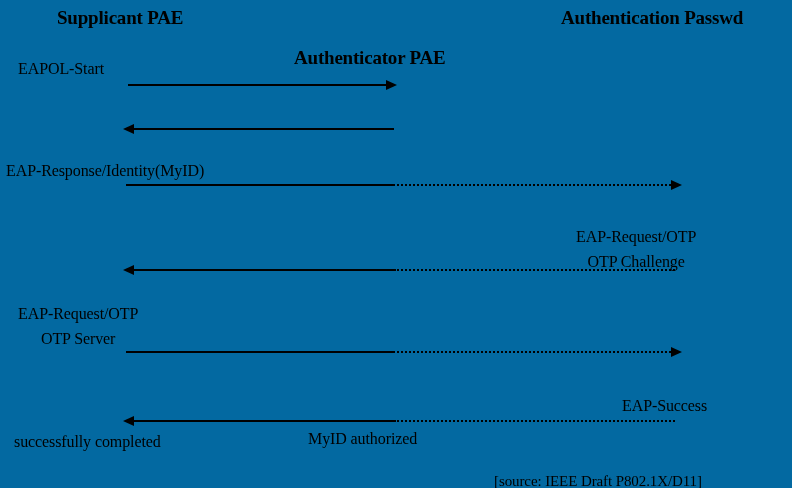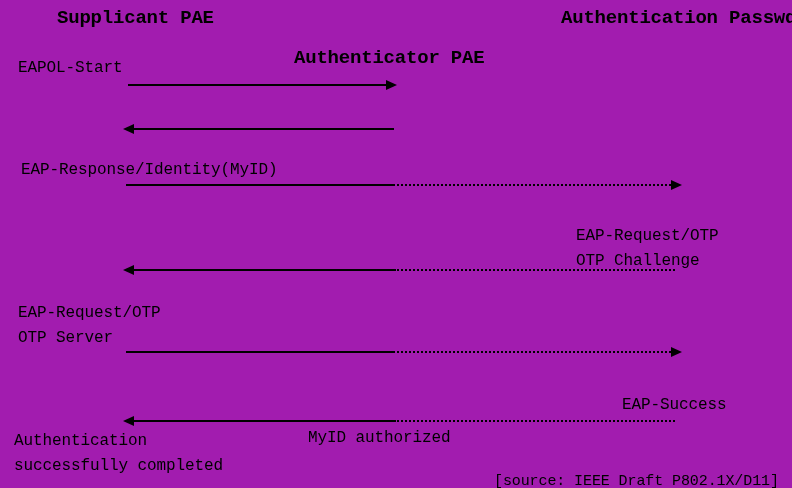--- a/index.html
+++ b/index.html
@@ -5,24 +5,25 @@
 <style>
   html, body {
     margin: 0;
     padding: 0;
     background: #ffffff;
   }
   #stage {
     position: relative;
     width: 792px;
     height: 488px;
-    background: #a21caf;
+    background: #0369a1;
     overflow: hidden;
-    font-family: Liberation Mono, monospace;
+    font-family: Liberation Serif, serif;
     color: #000000;
+    text-align: center;
     -webkit-font-smoothing: antialiased;
   }
 
   
   .col-head {
     position: absolute;
     top: 6px;
     font-size: 19px;
     font-weight: bold;
     letter-spacing: -0.2px;
@@ -39,21 +40,21 @@
     font-size: 16px;
     font-weight: normal;
     line-height: 23px;
     white-space: nowrap;
     letter-spacing: -0.1px;
   }
   .msg-label.two-line { line-height: 25px; }
 
   #lbl-eapol-start        { left: 18px;  top: 57px; }
   #lbl-eap-req-identity   { left: 288px; top: 109px; }
-  #lbl-eap-resp-identity  { left: 21px;  top: 159px; }
+  #lbl-eap-resp-identity  { left: 6px;  top: 159px; }
   #lbl-eap-req-otp-chal   { left: 576px; top: 224px; }
   #lbl-eap-req-otp-pass   { left: 18px;  top: 301px; }
   #lbl-eap-success        { left: 610px; top: 394px; margin-left: 12px; }
   #lbl-port-authorized    { left: 308px; top: 427px; }
   #lbl-auth-complete      { left: 14px;  top: 429px; }
   #lbl-source             { left: 494px; top: 470px; font-size: 15px; }
 
   
   .arrow-row {
     position: absolute;
@@ -146,19 +147,18 @@
 
   <div class="arrow-row" id="arrow-6">
     <div class="head left" style="left:123px;"></div>
     <div class="seg" style="left:134px; width:260px;"></div>
     <div class="seg dotted" style="left:394px; width:281px;"></div>
   </div>
 
   <div class="msg-label" id="lbl-port-authorized">MyID authorized</div>
 
   <div class="msg-label two-line" id="lbl-auth-complete">
-    <div>Authentication</div>
     <div>successfully completed</div>
   </div>
 
   <div class="msg-label" id="lbl-source">[source: IEEE Draft P802.1X/D11]</div>
 
 </div>
 
 </body></html>

